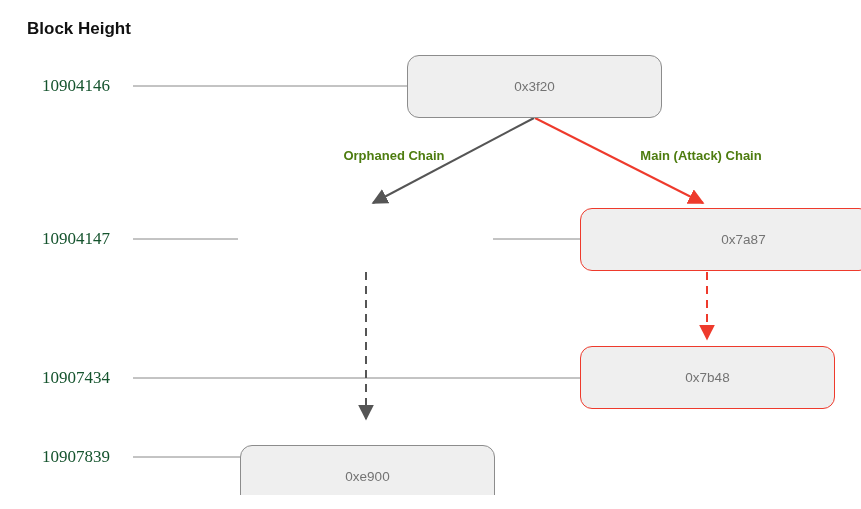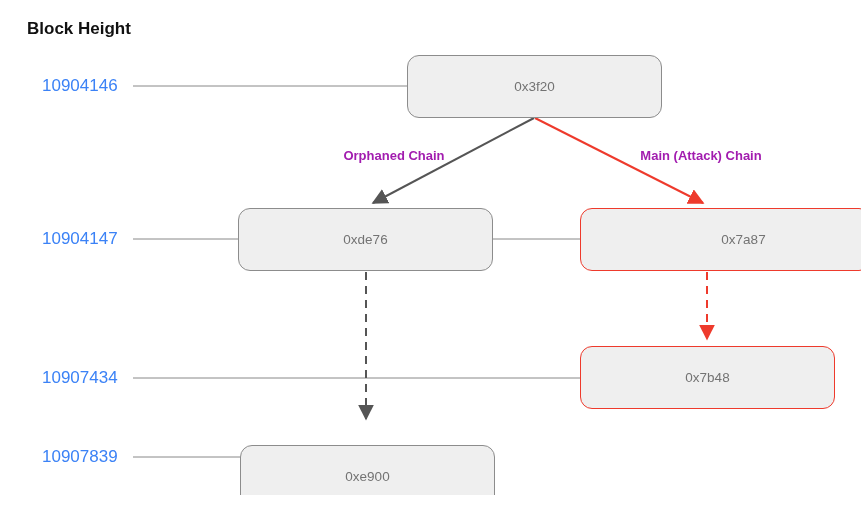--- a/index.html
+++ b/index.html
@@ -18,45 +18,46 @@
     font-weight: bold;
     color: #111111;
     white-space: nowrap;
   }
   .hdr-center { transform: translateX(-50%); }
   .height-label {
     position: absolute;
     left: 42px;
     width: 80px;
     font-size: 17px;
-    color: #3b82f6;
+    color: #14532d;
     line-height: 20px;
     white-space: nowrap;
     transform: translateY(-50%);
+    font-family: Liberation Serif, serif;
   }
   .block {
     position: absolute;
     width: 253px;
     height: 61px;
     background: #efefef;
     border: 1px solid #8c8c8c;
     border-radius: 12px;
     display: flex;
     align-items: center;
     justify-content: center;
     font-size: 13.5px;
     color: #737373;
   }
   .block.red { border-color: #ee3a2c; }
   .edge-label {
     position: absolute;
     transform: translate(-50%, -50%);
     font-size: 13px;
     font-weight: bold;
-    color: #a21caf;
+    color: #4d7c0f;
     white-space: nowrap;
   }
 </style>
 </head>
 <body>
 
 <div id="stage">
 
   <svg id="wires" width="861" height="509" viewBox="0 0 861 509">
     <defs>
@@ -85,23 +86,20 @@
 
   <div class="height-label" style="top:86px;">10904146</div>
   <div class="height-label" style="top:239px;">10904147</div>
   <div class="height-label" style="top:378px;">10907434</div>
   <div class="height-label" style="top:457px;">10907839</div>
 
   <div class="block" style="left:407px; top:55px;">
     <span>0x3f20</span>
   </div>
 
-  <div class="block" style="left:238px; top:208px;">
-    <span>0xde76</span>
-  </div>
 
   <div class="block red" style="left:580px; top:208px;padding-left:36px;">
     <span>0x7a87</span>
   </div>
 
   <div class="block red" style="left:580px; top:346px;">
     <span>0x7b48</span>
   </div>
 
   <div class="block" style="left:240px; top:426px;margin-top:19px;">

